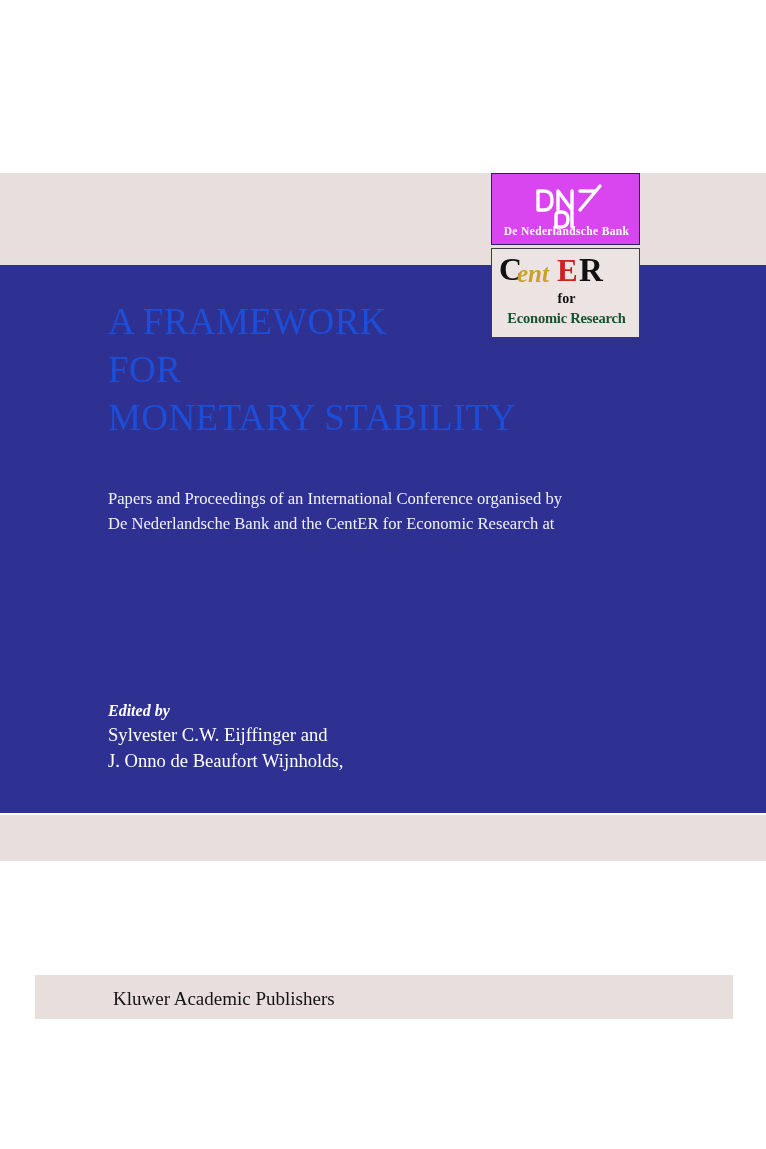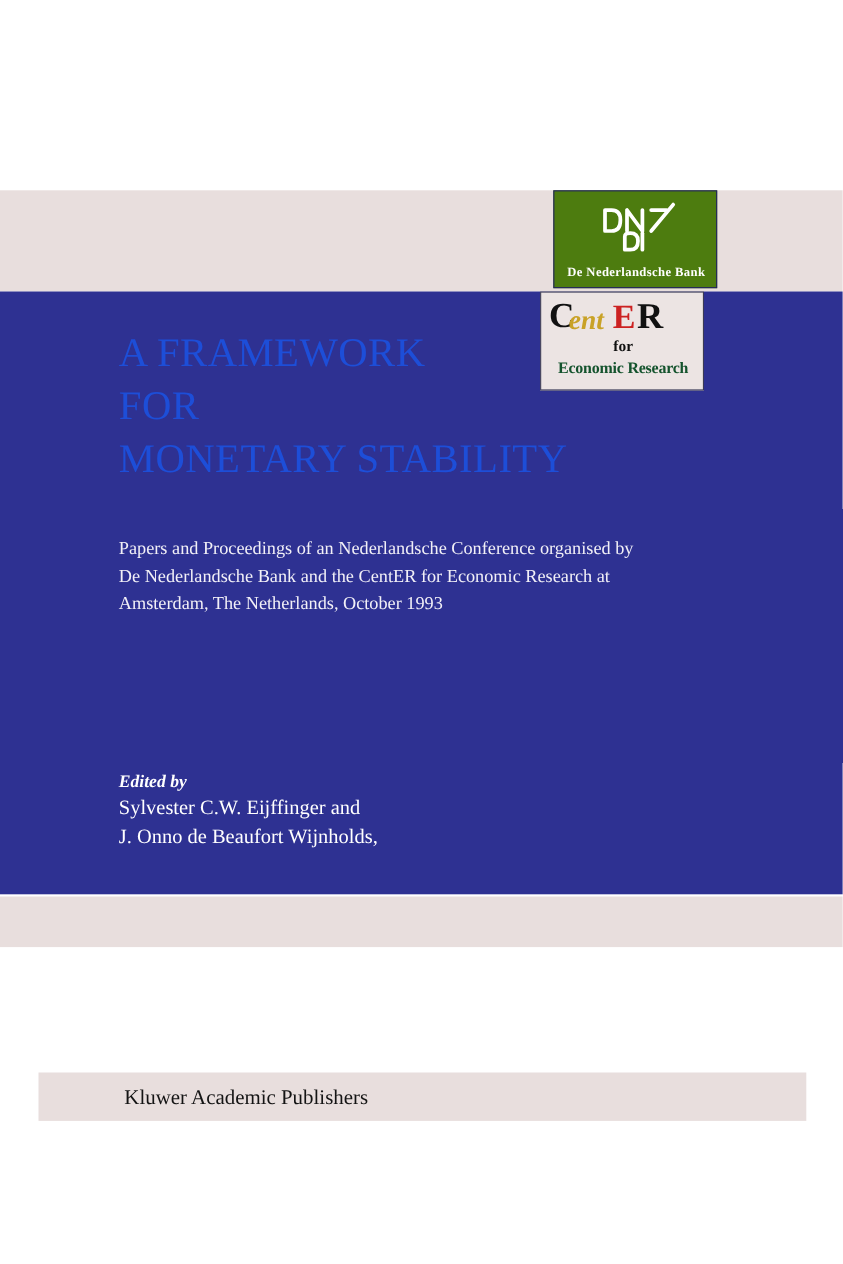--- a/index.html
+++ b/index.html
@@ -66,26 +66,25 @@
   
   .logo-stack {
     position: absolute;
     left: 491px;
     top: 173px;
     width: 149px;
   }
   .logo-dnb {
     position: relative;
     width: 149px;
-    height: 89px;
-    background: #4d7c0f;
+    height: 72px;
+    background: #d946ef;
     box-sizing: border-box;
     border: 1px solid #22245f;
     overflow: hidden;
-    margin-left: 12px;
   }
   .dnb-monogram {
     position: absolute;
     left: 0;
     top: 2px;
     width: 149px;
     height: 56px;
     display: flex;
     align-items: center;
     justify-content: center;
@@ -261,23 +260,22 @@
 
   </div>
 
   <div class="main-title">
     <div class="tline">A FRAMEWORK</div>
     <div class="tline">FOR</div>
     <div class="tline">MONETARY STABILITY</div>
   </div>
 
   <div class="subtitle">
-    <div class="sline">Papers and  Proceedings of an Nederlandsche Conference organised by</div>
+    <div class="sline">Papers and  Proceedings of an International Conference organised by</div>
     <div class="sline">De Nederlandsche Bank and the CentER for Economic Research at</div>
-    <div class="sline">Amsterdam, The Netherlands, October 1993</div>
   </div>
 
   <div class="editors">
     <div class="editors-label">Edited by</div>
     <div class="eline">Sylvester C.W. Eijffinger and</div>
     <div class="eline">J. Onno de Beaufort Wijnholds,</div>
   </div>
 
   <div class="publisher-band"></div>
   <div class="publisher-name">Kluwer Academic Publishers</div>

